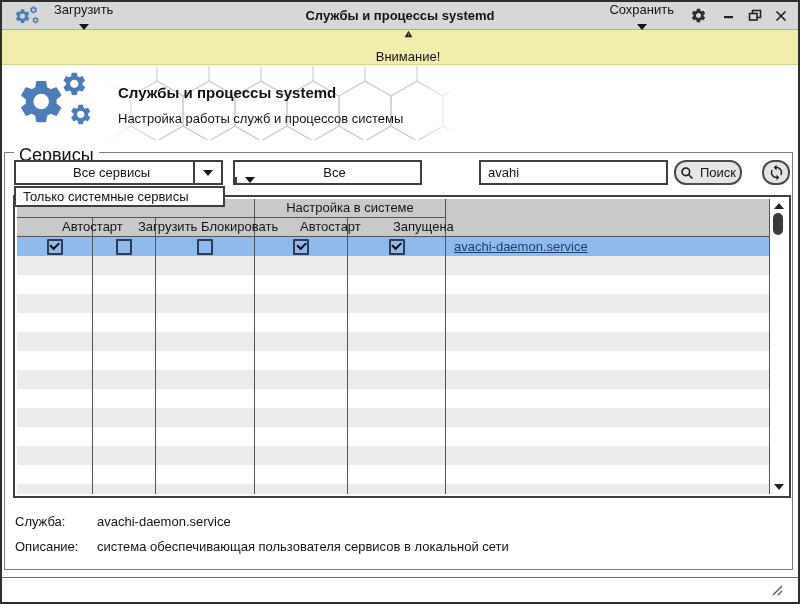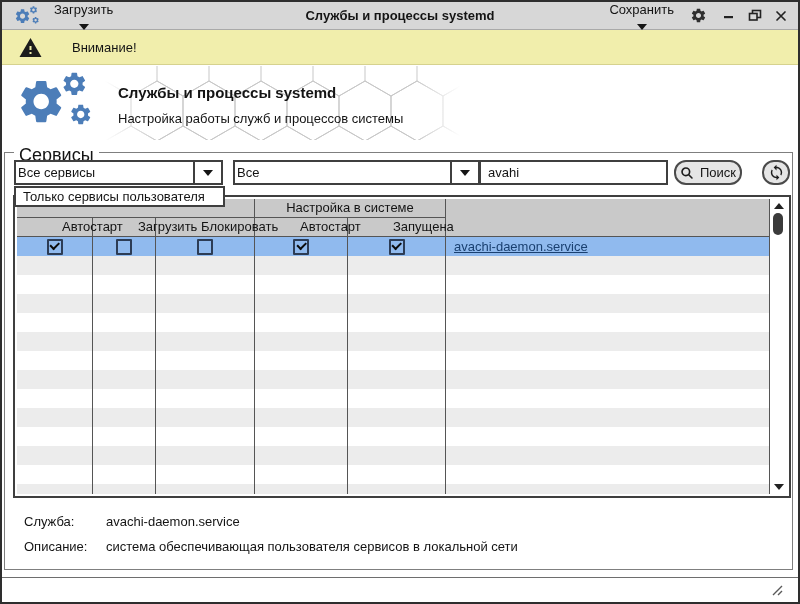--- a/index.html
+++ b/index.html
@@ -20,43 +20,43 @@
     font-weight:bold;font-size:13px;pointer-events:none;}
   .tb-right{position:absolute;right:9px;top:0;height:27px;display:flex;align-items:center;gap:10px;}
   .tri-down{width:0;height:0;border-left:5px solid transparent;border-right:5px solid transparent;
     border-top:6px solid #151515;}
   .winbtn{width:16px;height:18px;display:flex;align-items:center;justify-content:center;}
   .gearbtn{display:flex;align-items:center;margin:0 4px 0 6px;}
 
   
   .warnbar{position:absolute;left:2px;top:30px;width:796px;height:35px;box-sizing:border-box;
     background:var(--warning-bg,#f1eeac);border-bottom:1px solid #d6d28e;
-    display:flex;align-items:center;padding-left:16px;gap:29px;font-size:13px;}
+    display:flex;align-items:center;padding-left:16px;gap:11px;font-size:13px;flex-direction:column;}
 
   
   .hero-hex{position:absolute;left:105px;top:66px;}
   .hexfade{position:absolute;top:66px;height:74px;pointer-events:none;}
   .hexfade.l{left:105px;width:55px;background:linear-gradient(to right,#fff,rgba(255,255,255,0));}
   .hexfade.r{left:415px;width:45px;background:linear-gradient(to left,#fff,rgba(255,255,255,0));}
   .hero-logo{position:absolute;left:14px;top:70px;}
   .hero-title{position:absolute;left:118px;top:84px;font-size:15px;font-weight:bold;}
   .hero-sub{position:absolute;left:118px;top:111px;font-size:13px;}
 
   
   .groupbox{position:absolute;left:4px;top:152px;width:789px;height:418px;
     border:1px solid #7f7f7f;box-sizing:border-box;}
   .legend{position:absolute;left:14px;top:145px;background:#fff;padding:0 5px;font-size:18px;z-index:2;}
 
   
   .combo{position:absolute;height:25px;background:#fff;border:2px solid #3f3f3f;
     box-sizing:border-box;display:flex;font-size:13px;z-index:5;}
-  .combo-val{flex:1;line-height:21px;padding-left:2px;white-space:nowrap;overflow:hidden;}
+  .combo-val{flex:1;line-height:21px;padding-left:14px;white-space:nowrap;overflow:hidden;text-align:center;}
   .combo-arrow{width:26px;border-left:2px solid #3f3f3f;display:flex;align-items:center;justify-content:center;background:#fff;}
   .combo1{left:14px;top:160px;width:209px;}
-  .combo2{left:233px;top:160px;width:247px;}
+  .combo2{left:233px;top:160px;width:189px;flex-direction:column;}
   .dropdown{position:absolute;left:14px;top:186px;width:211px;background:#fff;
     border:2px solid #3f3f3f;box-sizing:border-box;z-index:30;font-size:13px;}
   .dropdown .opt{height:17px;line-height:17px;padding-left:7px;white-space:nowrap;}
   .searchbox{position:absolute;left:479px;top:160px;width:189px;height:25px;box-sizing:border-box;
     border:2px solid #3f3f3f;font-size:13px;padding:0 0 0 7px;background:#fff;outline:none;
     font-family:"Liberation Sans","DejaVu Sans",sans-serif;color:#141414;}
   .btn{position:absolute;top:160px;height:25px;box-sizing:border-box;background:#e5e5e5;
     border:2px solid #4a4a4a;border-radius:12px;display:flex;align-items:center;
     justify-content:center;gap:6px;font-size:13px;}
   .btn-search{left:674px;width:68px;}
@@ -89,21 +89,21 @@
   .sbar{position:absolute;top:2px;right:2px;bottom:2px;width:18px;box-sizing:border-box;
     border-left:1px solid #555;background:#fff;}
   .sb-up{position:absolute;top:4px;left:4px;width:0;height:0;
     border-left:5px solid transparent;border-right:5px solid transparent;border-bottom:6px solid #222;}
   .sb-down{position:absolute;bottom:4px;left:4px;width:0;height:0;
     border-left:5px solid transparent;border-right:5px solid transparent;border-top:6px solid #222;}
   .sb-thumb{position:absolute;top:14px;left:3px;width:10px;height:22px;
     background:var(--scrollbar-thumb,#3b3b3b);border-radius:5px;}
 
   
-  .detail{position:absolute;font-size:13px;margin-left:9px;}
+  .detail{position:absolute;font-size:13px;}
   .d-label{left:15px;}
   .d-val{left:97px;}
   .r1{top:514px;} .r2{top:539px;}
   .statusbar{position:absolute;left:2px;top:577px;width:796px;height:25px;box-sizing:border-box;
     border-top:1px solid #6e6e6e;background:#fff;}
   .grip{position:absolute;right:14px;bottom:5px;}
 </style>
 </head>
 <body>
 
@@ -192,21 +192,21 @@
 <div class="groupbox"></div>
 <span class="legend">Сервисы</span>
 
 <div class="combo combo1">
   <span class="combo-val">Все сервисы</span>
   <span class="combo-arrow">
     <span class="tri-down"></span>
   </span>
 </div>
 <div class="dropdown">
-  <div class="opt">Только сервисы пользователя</div>
+  <div class="opt">Только системные сервисы</div>
 </div>
 
 <div class="combo combo2">
   <span class="combo-val">Все</span>
   <span class="combo-arrow">
     <span class="tri-down"></span>
   </span>
 </div>
 
 <input class="searchbox" type="text" value="avahi" style="">

